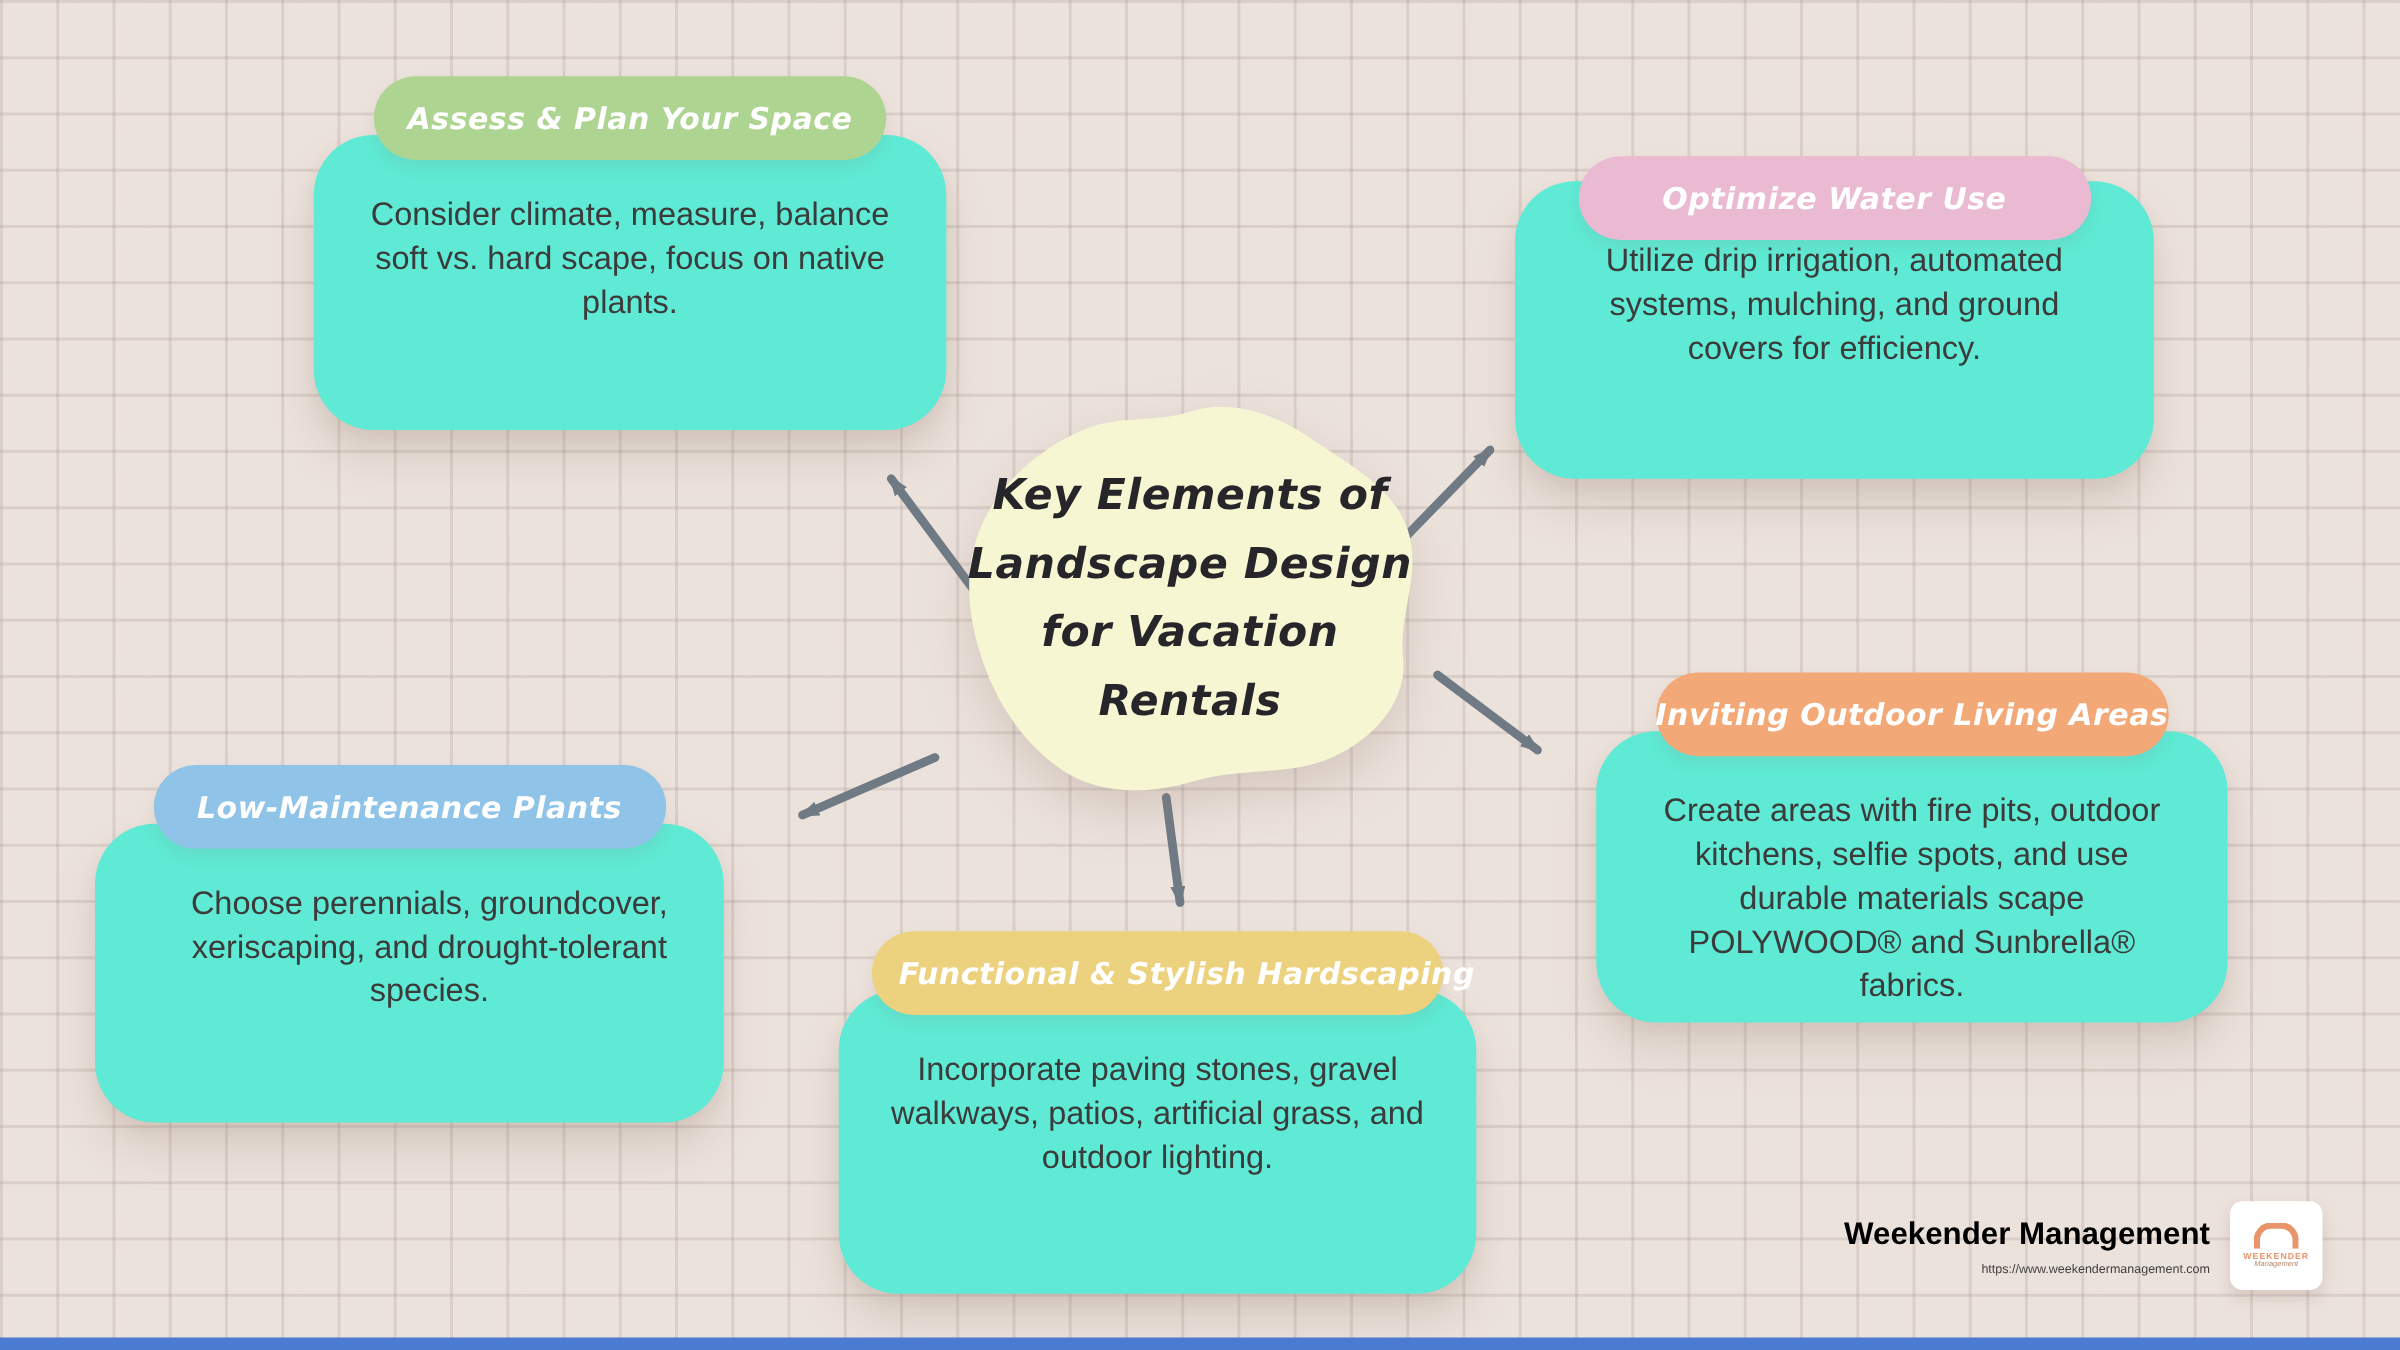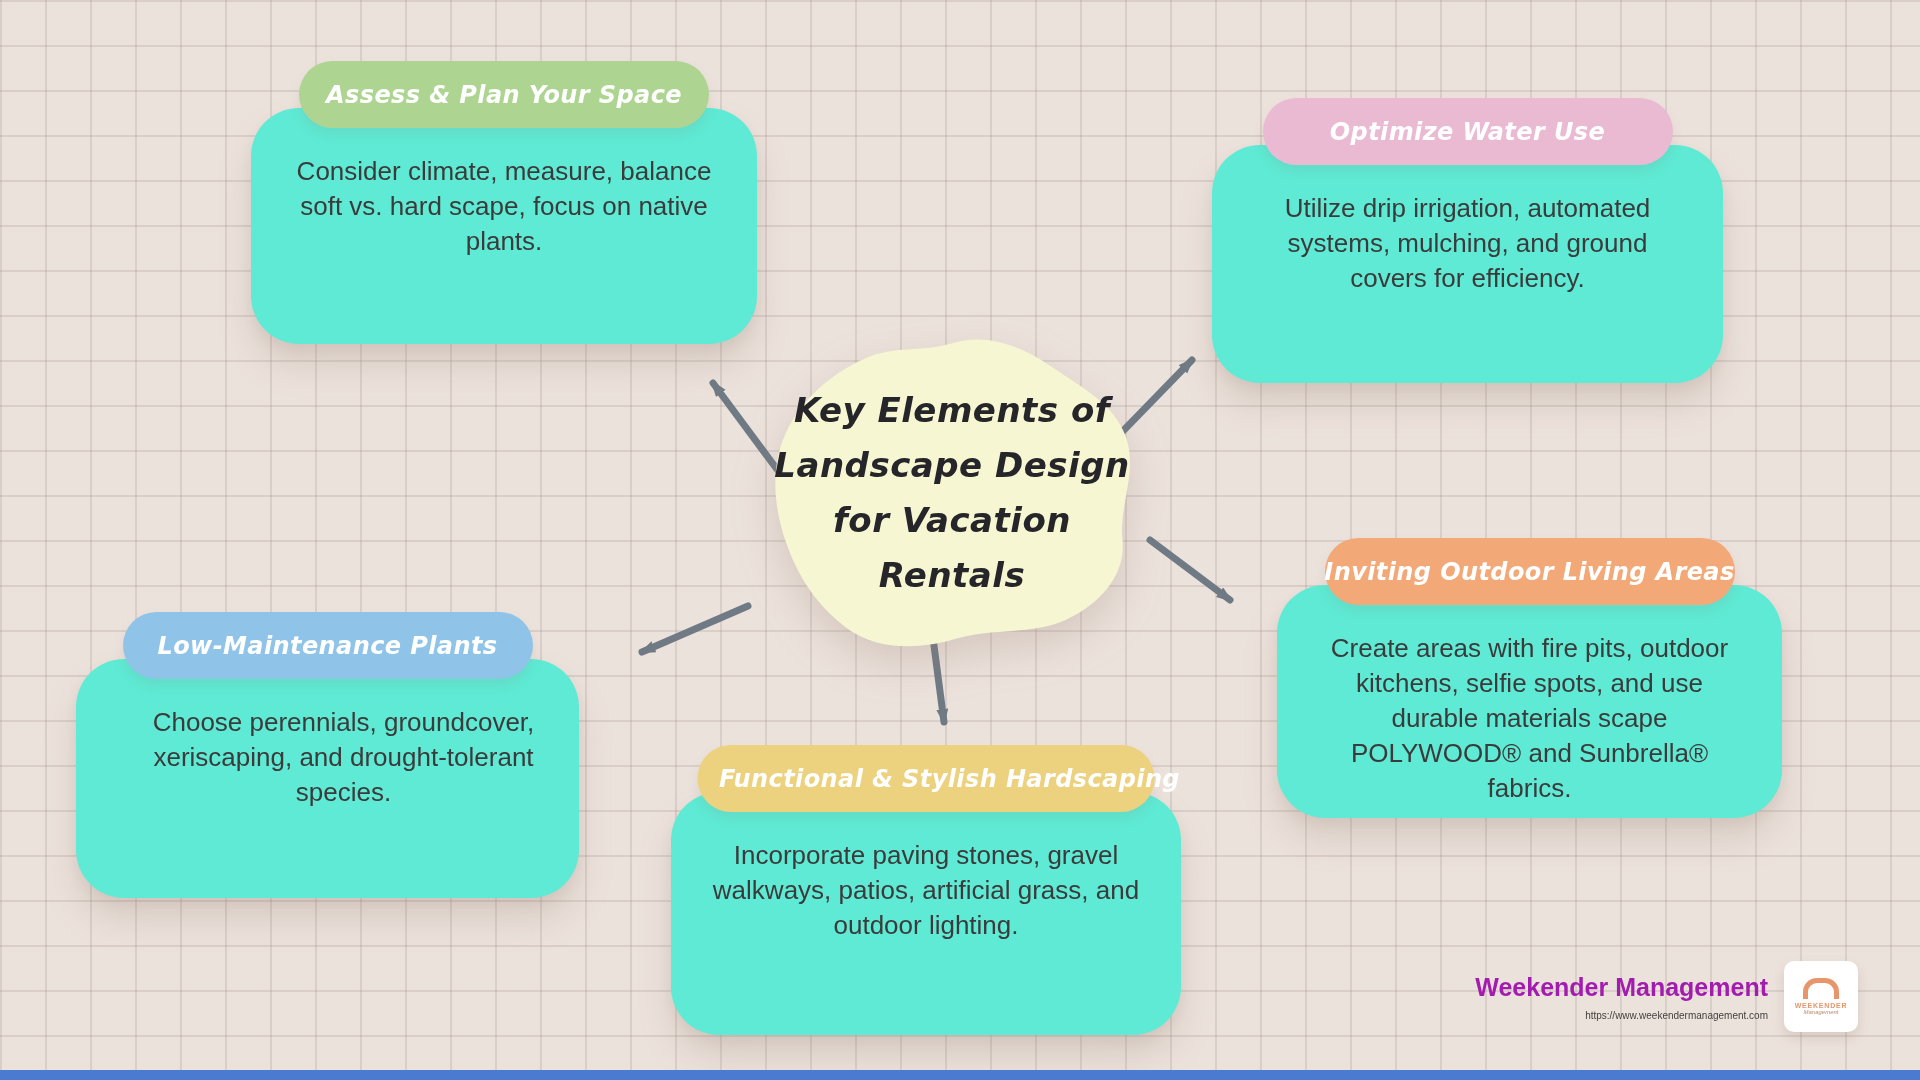--- a/index.html
+++ b/index.html
@@ -12,21 +12,21 @@
     position:absolute;inset:0;
     background-image:
       linear-gradient(to right, rgba(163,148,141,0.25) 2px, transparent 2px),
       linear-gradient(to bottom, rgba(163,148,141,0.25) 2px, transparent 2px);
     background-size:45px 45px;
   }
   .bottom-bar{
     position:absolute;left:0;right:0;bottom:0;height:10px;background:#4a7bd0;
   }
   .arrows-layer{position:absolute;left:0;top:0;width:1920px;height:1080px;pointer-events:none;}
-  .blob-wrap{position:absolute;left:762px;top:318px;width:380px;height:322px;margin-top:14px;}
+  .blob-wrap{position:absolute;left:762px;top:318px;width:380px;height:322px;}
   .blob-wrap svg{filter:drop-shadow(0 16px 20px rgba(150,130,115,0.28));}
   .center-text{
     position:absolute;inset:0;display:flex;flex-direction:column;
     align-items:center;justify-content:center;text-align:center;
     font-family:"DejaVu Sans",sans-serif;font-weight:800;font-style:italic;
     font-size:34px;line-height:55px;color:#26262a;letter-spacing:0.5px;
   }
   .node-card{
     position:absolute;background:#5eead4;border-radius:48px;
     box-shadow:0 22px 34px rgba(140,118,106,0.20), 0 6px 12px rgba(140,118,106,0.10);
@@ -48,21 +48,21 @@
   #card-assess{left:251px;top:108px;width:506px;height:236px;}
   #card-water{left:1212px;top:145px;width:511px;height:238px;}
   #card-plants{left:76px;top:659px;width:503px;height:239px;padding-left:32px;}
   #card-hardscape{left:671px;top:792px;width:510px;height:243px;}
   #card-outdoor{left:1277px;top:585px;width:505px;height:233px;}
   .footer{
     position:absolute;right:62px;bottom:48px;
     display:flex;align-items:center;gap:16px;
   }
   .footer-text{text-align:right;}
-  .footer-brand{font-size:25px;font-weight:700;color:#a21caf;line-height:1.2;}
+  .footer-brand{font-size:25px;font-weight:700;color:#000000;line-height:1.2;}
   .footer-url{font-size:10px;color:#3f3f3f;margin-top:8px;}
   .footer-logo{
     width:74px;height:71px;background:#ffffff;border-radius:10px;
     box-shadow:0 6px 12px rgba(140,118,106,0.22);
     display:flex;flex-direction:column;align-items:center;justify-content:center;
   }
   .logo-arch{
     width:26px;height:16px;border:5px solid #e8956b;border-bottom:none;
     border-radius:14px 14px 0 0;
   }
@@ -99,21 +99,21 @@
 </div>
 
 <div class="node-card" id="card-assess">
   <div class="node-pill" style="background: rgb(174, 212, 146);">
     <span>Assess &amp; Plan Your Space</span>
   </div>
   <div class="node-body">Consider climate, measure, balance soft vs. hard scape, focus on native plants.</div>
 </div>
 
 <div class="node-card" id="card-water">
-  <div class="node-pill" style="background: rgb(234, 185, 210);">
+  <div class="node-pill" style="background: rgb(234, 185, 210); margin-top: 27px;">
     <span>Optimize Water Use</span>
   </div>
   <div class="node-body">Utilize drip irrigation, automated systems, mulching, and ground covers for efficiency.</div>
 </div>
 
 <div class="node-card" id="card-plants">
   <div class="node-pill" style="background: rgb(143, 196, 232);">
     <span>Low-Maintenance Plants</span>
   </div>
   <div class="node-body">Choose perennials, groundcover, xeriscaping, and drought-tolerant species.</div>

